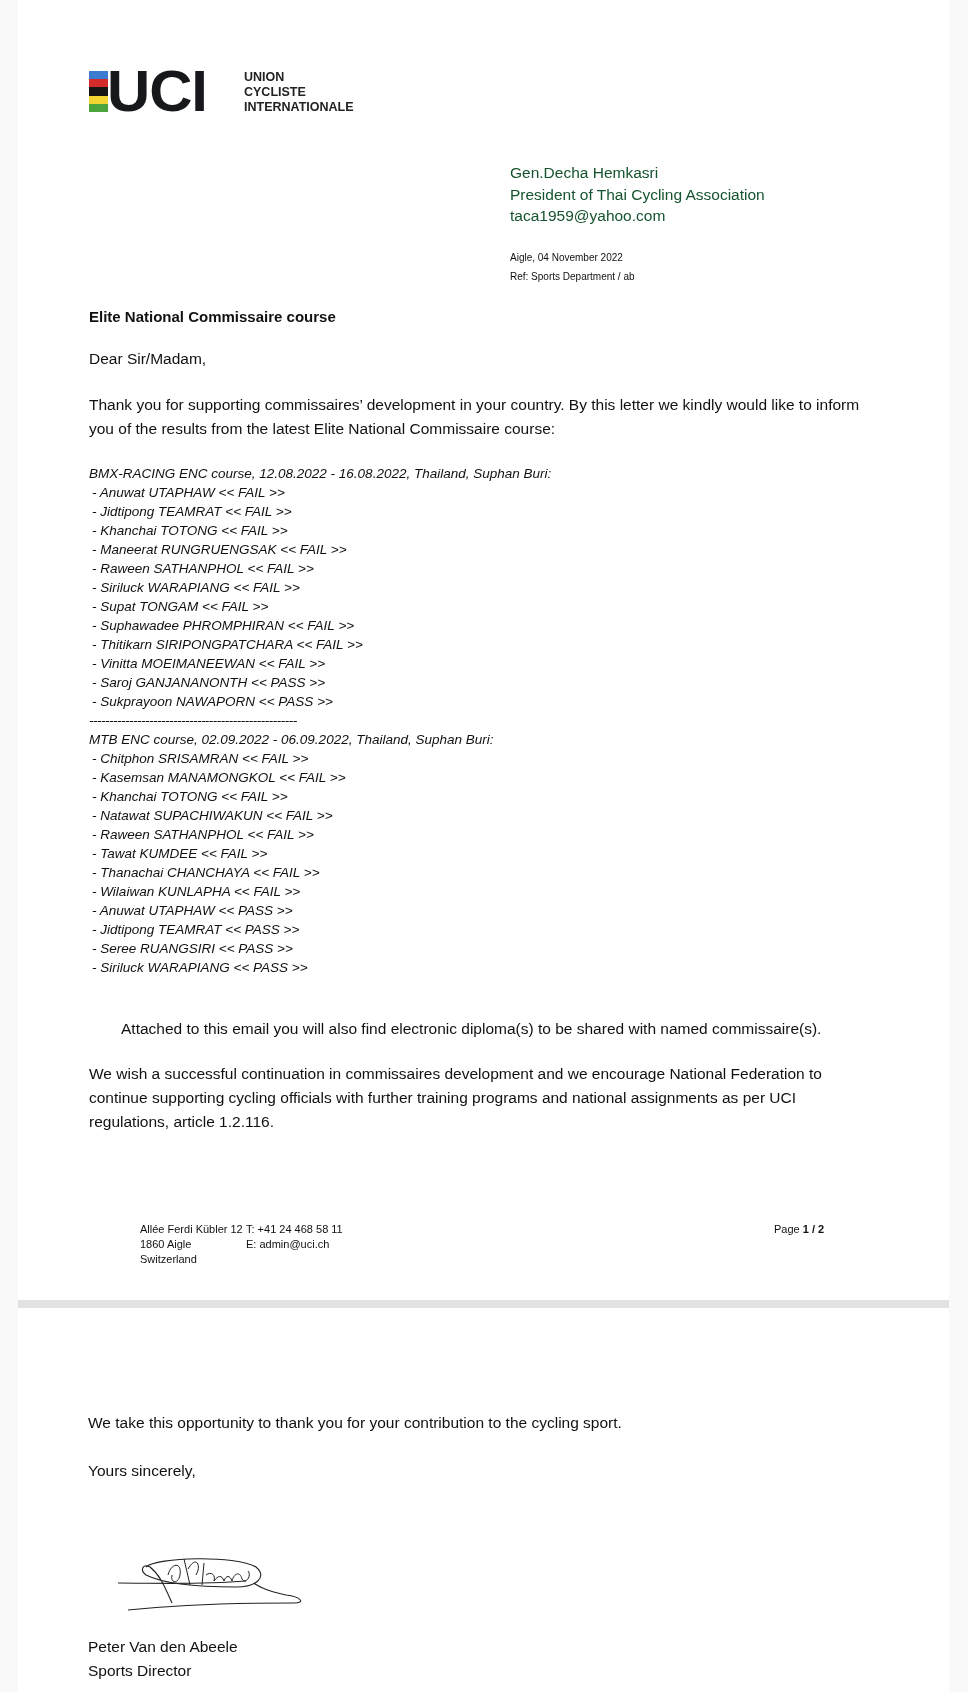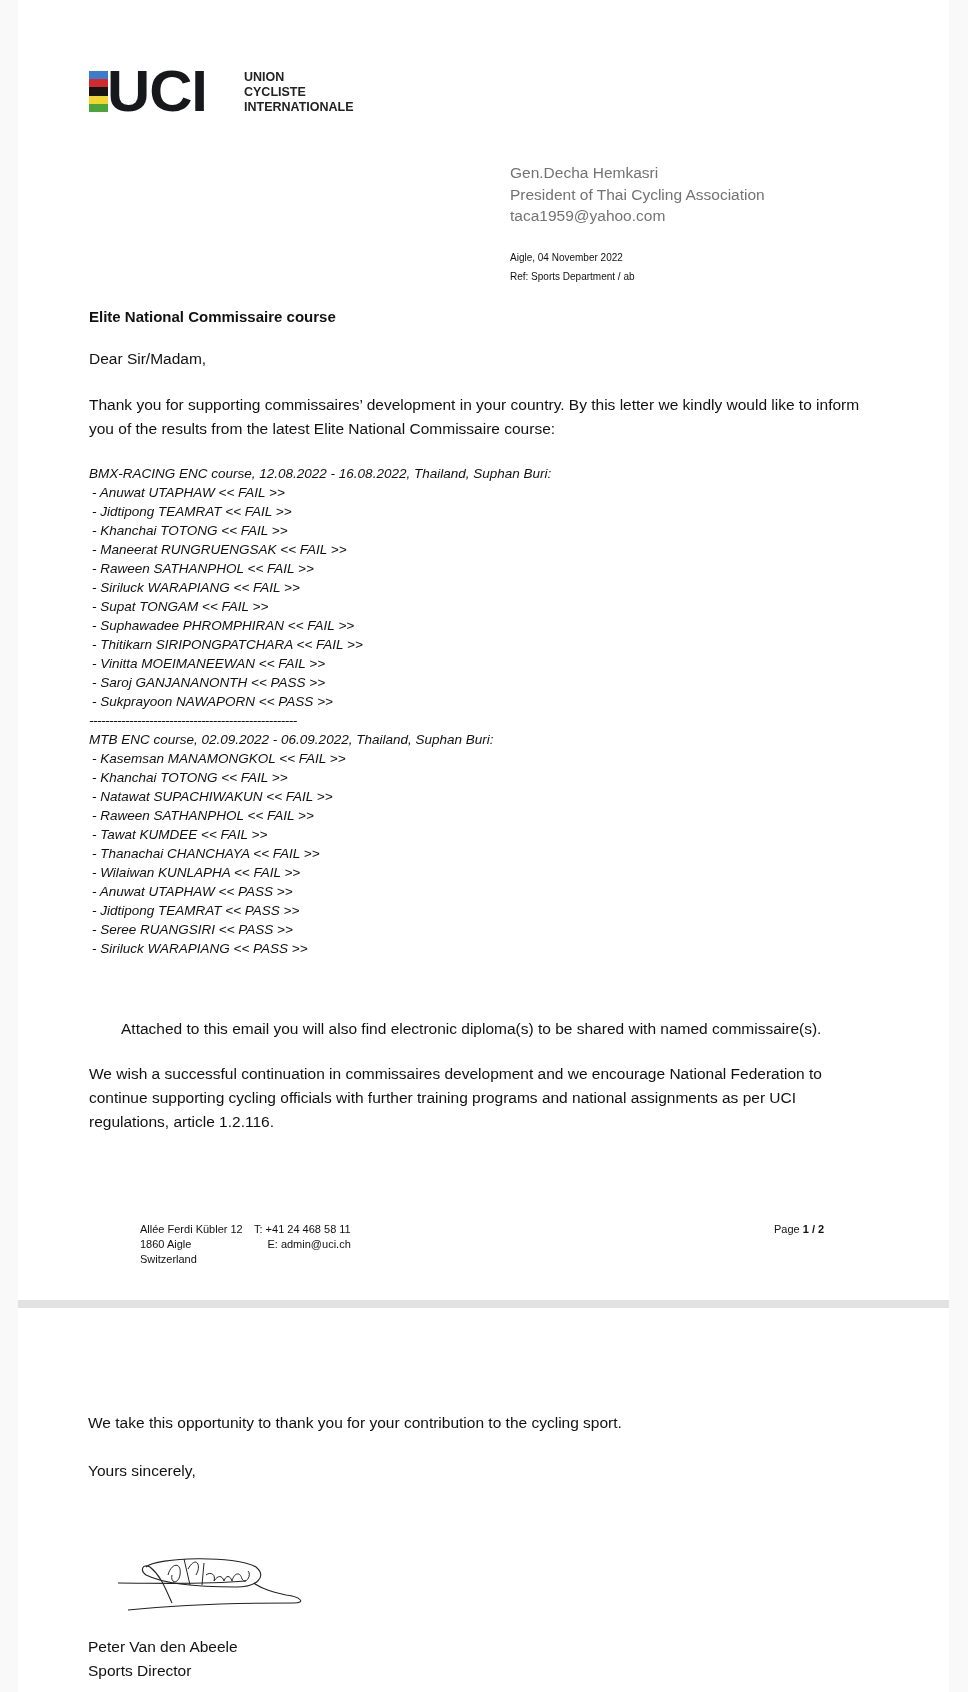--- a/index.html
+++ b/index.html
@@ -21,38 +21,38 @@
   }
   .abs { position: absolute; white-space: nowrap; }
 
   
   .logo { position: absolute; left: 89px; top: 70px; width: 260px; height: 44px; }
   .logo .stripes { position: absolute; left: 0; top: 1px; width: 19px; height: 41px; display: flex; flex-direction: column; }
   .logo .stripes div { flex: 1; }
   .logo .letters { position: absolute; left: 18px; top: -12px; font-family: "Liberation Sans", sans-serif; font-weight: 900; font-size: 57px; letter-spacing: -1px; color: #17181c; line-height: 66px; transform: scaleX(1.05); transform-origin: left; }
   .logo .name { position: absolute; left: 155px; top: 0px; font-weight: bold; font-size: 12.5px; line-height: 15px; color: #222; }
 
-  .addr { left: 510px; top: 162px; font-size: 15.5px; line-height: 21.5px; color: #737373; }
+  .addr { left: 510px; top: 162px; font-size: 15.5px; line-height: 21.5px; color: #14532d; }
   .addr div { white-space: nowrap; }
   .meta { left: 510px; top: 248px; font-size: 10px; line-height: 19px; }
 
   .subject { left: 89px; top: 308px; font-size: 15px; font-weight: bold; }
   .greet { left: 89px; top: 350px; font-size: 15.5px; }
   .intro { left: 89px; top: 393px; width: 780px; font-size: 15.5px; line-height: 24px; white-space: normal; }
 
   .results { left: 89px; top: 464px; font-size: 13.5px; font-weight: normal; font-style: italic; line-height: 19px; }
   .results .entry { padding-left: 3px; }
   .results .divider { letter-spacing: -0.5px; }
 
   .p-attach { left: 89px; top: 1020px; font-size: 15.5px; margin-left: 32px; }
   .p-wish { left: 89px; top: 1062px; width: 780px; font-size: 15.5px; line-height: 24px; white-space: normal; }
 
   .footer { top: 1222px; font-size: 11px; line-height: 15px; color: #111; }
   .f-addr { left: 97px; margin-left: 43px; }
-  .f-contact { left: 254px; text-align: right; }
+  .f-contact { left: 246px; }
   .f-page { left: 774px; }
 
   .p2-thanks { left: 88px; top: 1414px; font-size: 15.5px; }
   .p2-yours { left: 88px; top: 1462px; font-size: 15.5px; }
   .sig { position: absolute; left: 116px; top: 1545px; width: 200px; height: 70px; }
   .p2-name { left: 88px; top: 1635px; font-size: 15.5px; line-height: 24px; }
 </style>
 </head>
 <body>
 
@@ -99,20 +99,21 @@
     <div class="entry"><span>- </span><span>Raween SATHANPHOL</span><span> &lt;&lt; </span><span>FAIL</span><span> &gt;&gt;</span></div>
     <div class="entry"><span>- </span><span>Siriluck WARAPIANG</span><span> &lt;&lt; </span><span>FAIL</span><span> &gt;&gt;</span></div>
     <div class="entry"><span>- </span><span>Supat TONGAM</span><span> &lt;&lt; </span><span>FAIL</span><span> &gt;&gt;</span></div>
     <div class="entry"><span>- </span><span>Suphawadee PHROMPHIRAN</span><span> &lt;&lt; </span><span>FAIL</span><span> &gt;&gt;</span></div>
     <div class="entry"><span>- </span><span>Thitikarn SIRIPONGPATCHARA</span><span> &lt;&lt; </span><span>FAIL</span><span> &gt;&gt;</span></div>
     <div class="entry"><span>- </span><span>Vinitta MOEIMANEEWAN</span><span> &lt;&lt; </span><span>FAIL</span><span> &gt;&gt;</span></div>
     <div class="entry"><span>- </span><span>Saroj GANJANANONTH</span><span> &lt;&lt; </span><span>PASS</span><span> &gt;&gt;</span></div>
     <div class="entry"><span>- </span><span>Sukprayoon NAWAPORN</span><span> &lt;&lt; </span><span>PASS</span><span> &gt;&gt;</span></div>
     <div class="divider">----------------------------------------------------</div>
     <div>MTB ENC course, 02.09.2022 - 06.09.2022, Thailand, Suphan Buri:</div>
+    <div class="entry"><span>- </span><span>Chitphon SRISAMRAN</span><span> &lt;&lt; </span><span>FAIL</span><span> &gt;&gt;</span></div>
     <div class="entry"><span>- </span><span>Kasemsan MANAMONGKOL</span><span> &lt;&lt; </span><span>FAIL</span><span> &gt;&gt;</span></div>
     <div class="entry"><span>- </span><span>Khanchai TOTONG</span><span> &lt;&lt; </span><span>FAIL</span><span> &gt;&gt;</span></div>
     <div class="entry"><span>- </span><span>Natawat SUPACHIWAKUN</span><span> &lt;&lt; </span><span>FAIL</span><span> &gt;&gt;</span></div>
     <div class="entry"><span>- </span><span>Raween SATHANPHOL</span><span> &lt;&lt; </span><span>FAIL</span><span> &gt;&gt;</span></div>
     <div class="entry"><span>- </span><span>Tawat KUMDEE</span><span> &lt;&lt; </span><span>FAIL</span><span> &gt;&gt;</span></div>
     <div class="entry"><span>- </span><span>Thanachai CHANCHAYA</span><span> &lt;&lt; </span><span>FAIL</span><span> &gt;&gt;</span></div>
     <div class="entry"><span>- </span><span>Wilaiwan KUNLAPHA</span><span> &lt;&lt; </span><span>FAIL</span><span> &gt;&gt;</span></div>
     <div class="entry"><span>- </span><span>Anuwat UTAPHAW</span><span> &lt;&lt; </span><span>PASS</span><span> &gt;&gt;</span></div>
     <div class="entry"><span>- </span><span>Jidtipong TEAMRAT</span><span> &lt;&lt; </span><span>PASS</span><span> &gt;&gt;</span></div>
     <div class="entry"><span>- </span><span>Seree RUANGSIRI </span><span> &lt;&lt; </span><span>PASS</span><span> &gt;&gt;</span></div>

